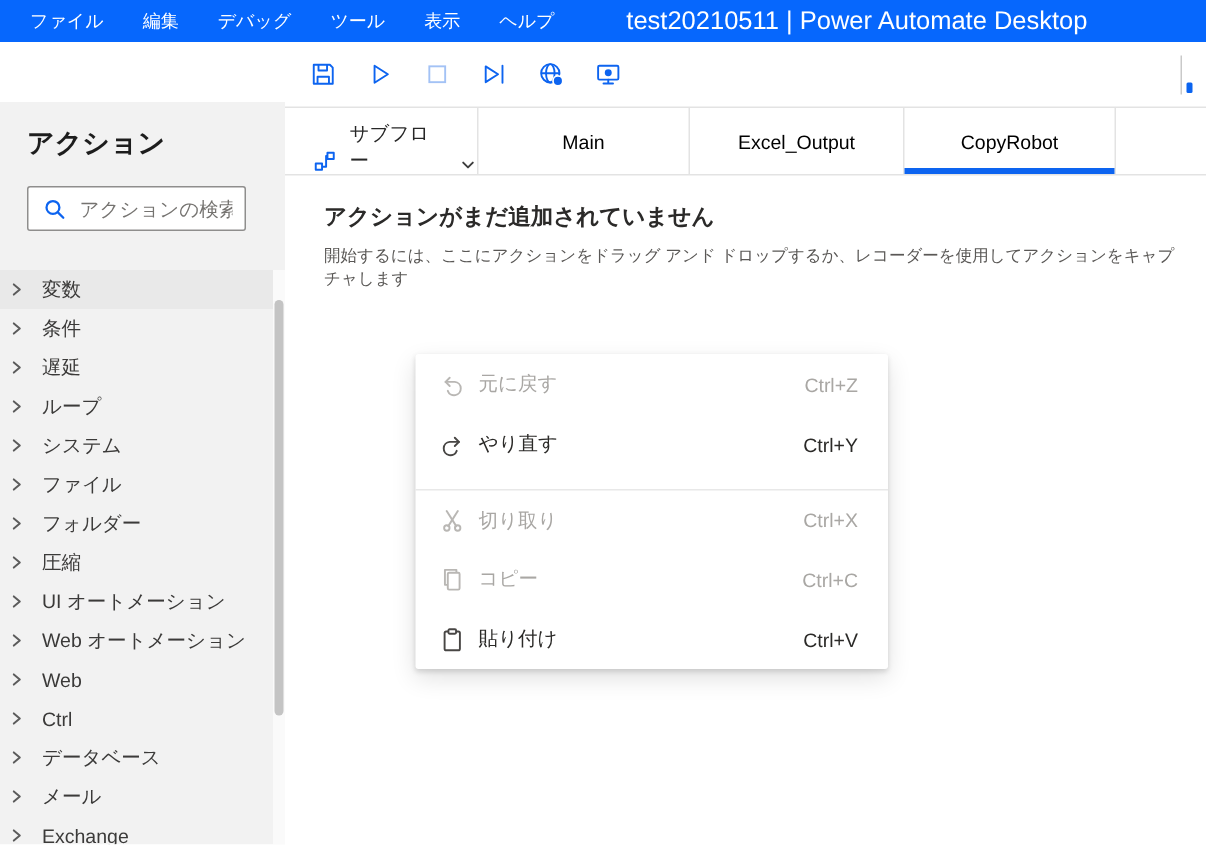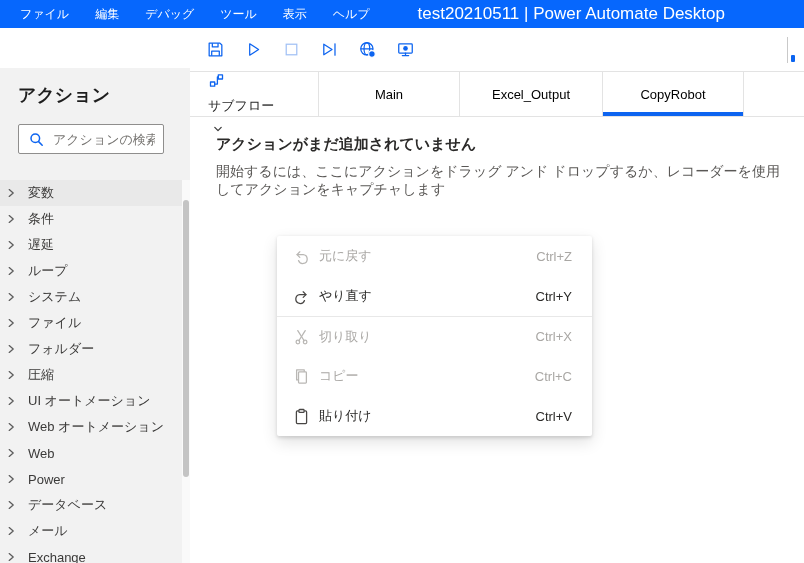--- a/index.html
+++ b/index.html
@@ -35,44 +35,44 @@
   .main { flex:1; display:flex; flex-direction:column; background:#fff; min-width:0; }
 
   .toolbar { position:relative; height:44px; border-bottom:1px solid #e3e3e3; display:flex; align-items:center;
     padding-left:13px; gap:14px; }
   .tool-btn { width:24px; height:24px; display:flex; align-items:center; justify-content:center; color:#0d64f0; cursor:pointer; background:none; border:none; }
   .tool-btn.disabled { color:#a3c2f5; }
   .toolbar .divider { position:absolute; left:597px; top:9px; width:1px; height:26px; background:#c9c9c9; }
   .toolbar .edge-fragment { position:absolute; left:601px; top:27px; width:4px; height:7px; background:#0b64f0; border-radius:1px; }
 
   .tabbar { height:45px; border-bottom:1px solid #e3e3e3; display:flex; }
-  .subflow-ctrl { width:129px; border-right:1px solid #e3e3e3; display:flex; align-items:flex-start; padding-left:18px; gap:8px; cursor:pointer;flex-direction:column; }
+  .subflow-ctrl { width:129px; border-right:1px solid #e3e3e3; display:flex; align-items:flex-end; padding-left:18px; gap:8px; cursor:pointer; }
   .subflow-ctrl .sf-label { font-size:13px; color:#272727; }
   .subflow-ctrl .sf-icon { display:flex; color:#0d64f0; }
   .subflow-ctrl .sf-chev { display:flex; color:#3d3d3d; margin-left:4px; }
   .tab { border-right:1px solid #e3e3e3; display:flex; align-items:center; justify-content:center;
     font-size:13px; color:#000000; position:relative; cursor:pointer; }
   .tab.t1 { width:141px; } .tab.t2 { width:143px; } .tab.t3 { width:141px; }
   .tab.active .underline { position:absolute; left:0; right:0; bottom:0; height:4px; background:#0d64f0; }
 
   .canvas { flex:1; position:relative; padding:18px 20px 0 26px; }
   .canvas .empty-title { font-size:15px; font-weight:700; color:#2b2a29; }
-  .canvas .empty-sub { margin-top:9px; font-size:14px; color:#5a5856; }
+  .canvas .empty-sub { margin-top:9px; font-size:11px; color:#5a5856; }
 
   
   .context-menu { position:absolute; left:277px; top:236px; width:315px; background:#fff; border-radius:2px;
     box-shadow:0 1.6px 3.6px rgba(0,0,0,.13), 0 6px 16px rgba(0,0,0,.12); z-index:10; }
   .cm-item { height:40px; display:flex; align-items:center; padding:0 20px 0 16px; gap:9px; font-size:13px; cursor:pointer; }
   .cm-item .cm-icon { width:17px; display:flex; justify-content:center; color:#484644; }
   .cm-item .cm-label { color:#2b2a28; }
   .cm-item .cm-shortcut { margin-left:auto; color:#2b2a28; }
   .cm-item.disabled { cursor:default;padding-left:16px; }
   .cm-item.disabled .cm-icon { color:#b9b7b4; }
   .cm-item.disabled .cm-label, .cm-item.disabled .cm-shortcut { color:#a9a7a4; }
-  .cm-item.sep-before { border-top:1px solid #e8e8e8; }
+  .cm-item.sep-before { border-top:1px solid #e8e8e8;margin-top:10px; }
 
   svg { display:block; }
 </style>
 </head>
 <body>
 
 <div class="app">
 
   <header class="topbar">
     <span class="menu-item">ファイル</span>
@@ -185,21 +185,21 @@
               </svg>
             </span>
             <span>Web</span>
           </div>
         <div class="side-item">
             <span class="chev">
               <svg width="14" height="14" viewBox="0 0 14 14" fill="none" stroke="currentColor" stroke-width="1.3" stroke-linecap="round" stroke-linejoin="round">
                 <path d="M5.2 3.6 L9.2 7 L5.2 10.4"></path>
               </svg>
             </span>
-            <span>Power</span>
+            <span>Ctrl</span>
           </div>
         <div class="side-item">
             <span class="chev">
               <svg width="14" height="14" viewBox="0 0 14 14" fill="none" stroke="currentColor" stroke-width="1.3" stroke-linecap="round" stroke-linejoin="round">
                 <path d="M5.2 3.6 L9.2 7 L5.2 10.4"></path>
               </svg>
             </span>
             <span>データベース</span>
           </div>
         <div class="side-item">

